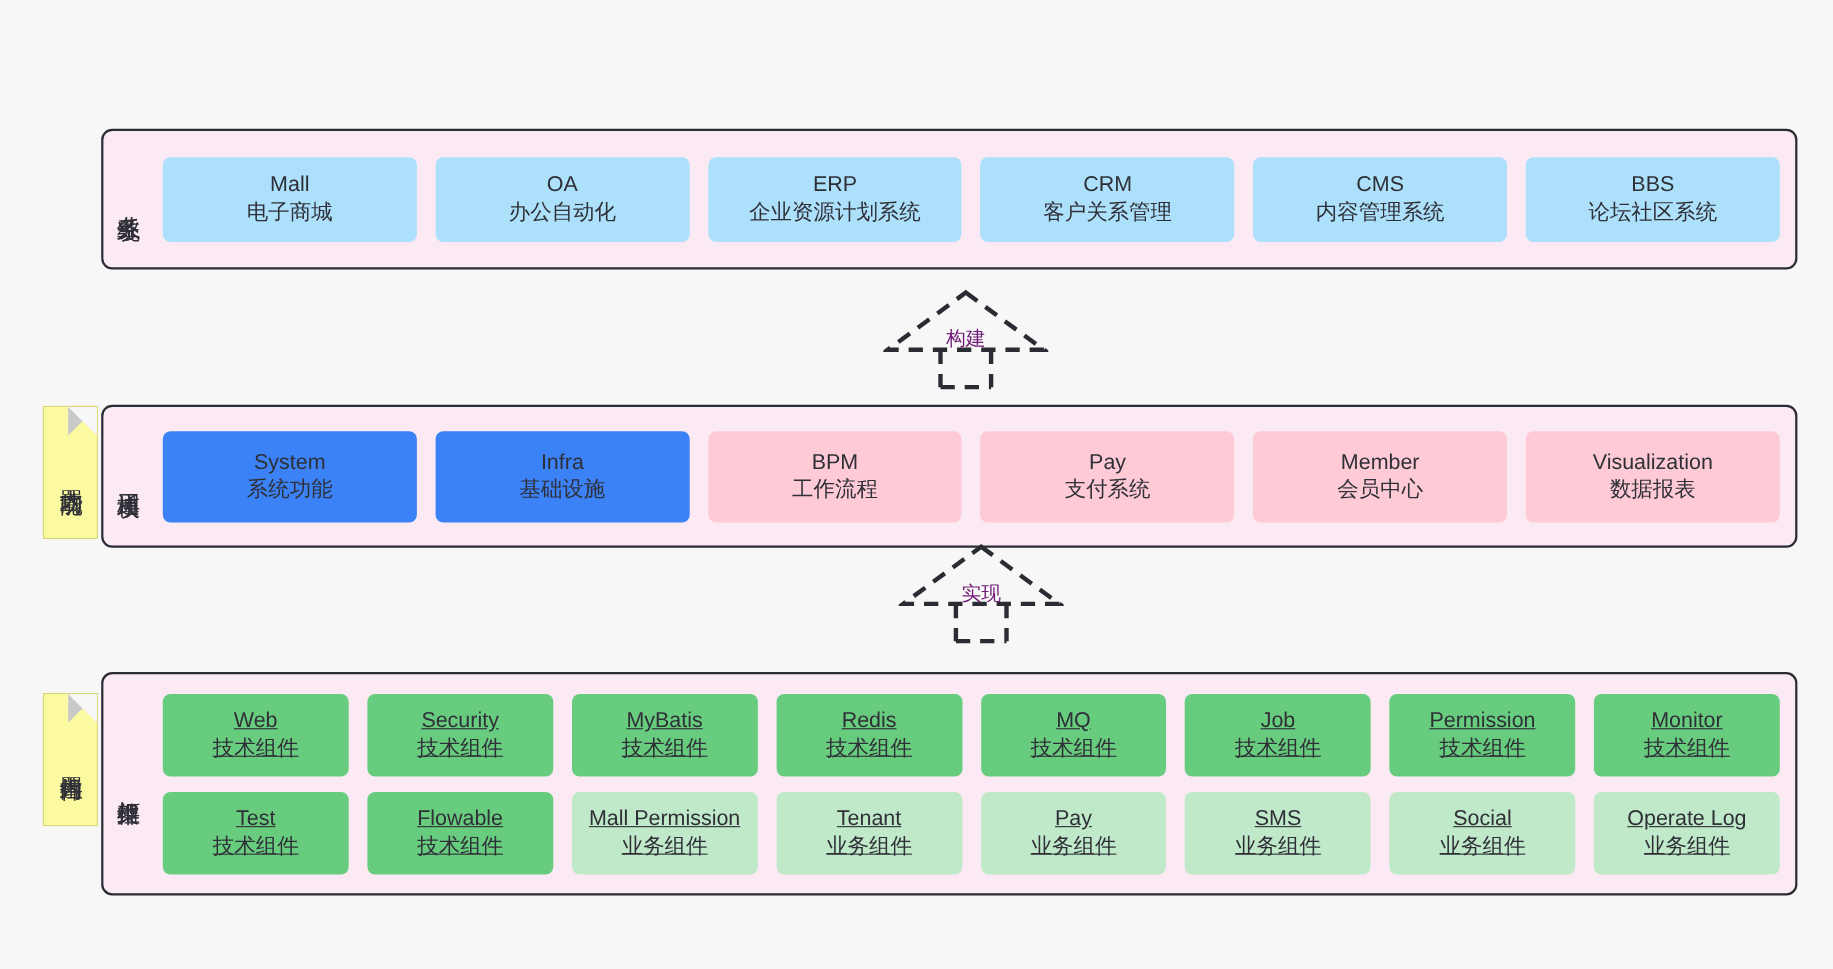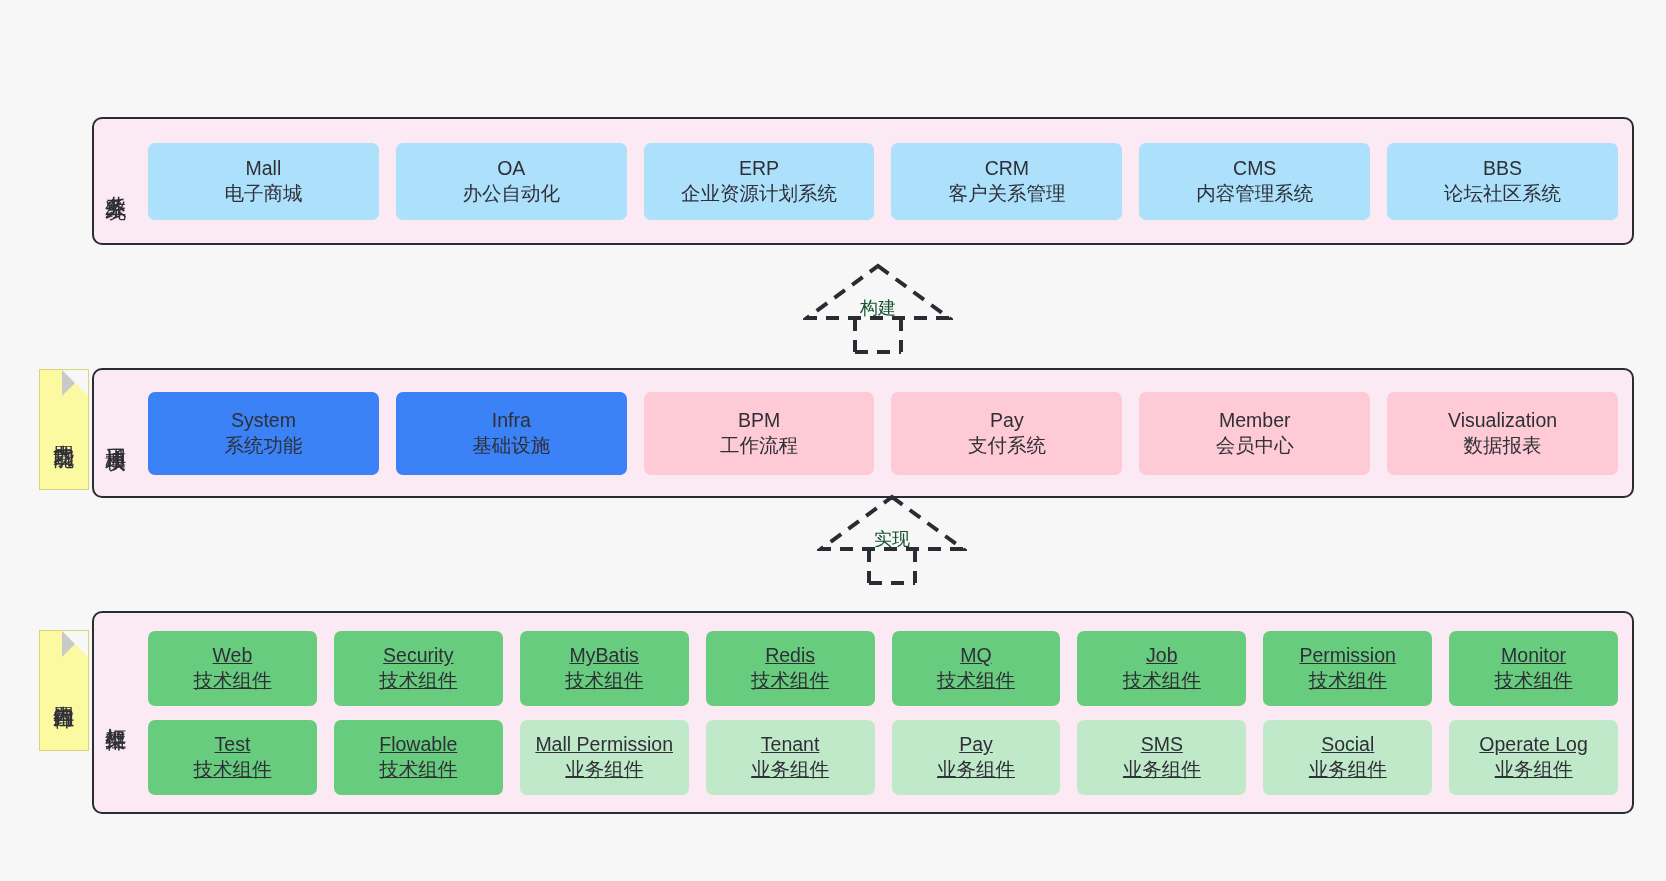--- a/index.html
+++ b/index.html
@@ -138,21 +138,21 @@
     height: 92px;
   }
   .arrow svg { display: block; }
   .arrow .arrow-label {
     position: absolute;
     left: 0;
     right: 0;
     top: 34px;
     text-align: center;
     font-size: 18px;
-    color: #14532d;
+    color: #701a75;
     background: transparent;
   }
 </style>
 </head>
 <body>
 
 <div id="canvas">
 
   <div class="layer" style="left:92px; top:117px; width:1542px; height:128px;">
     <div class="layer-title">业务系统</div>

